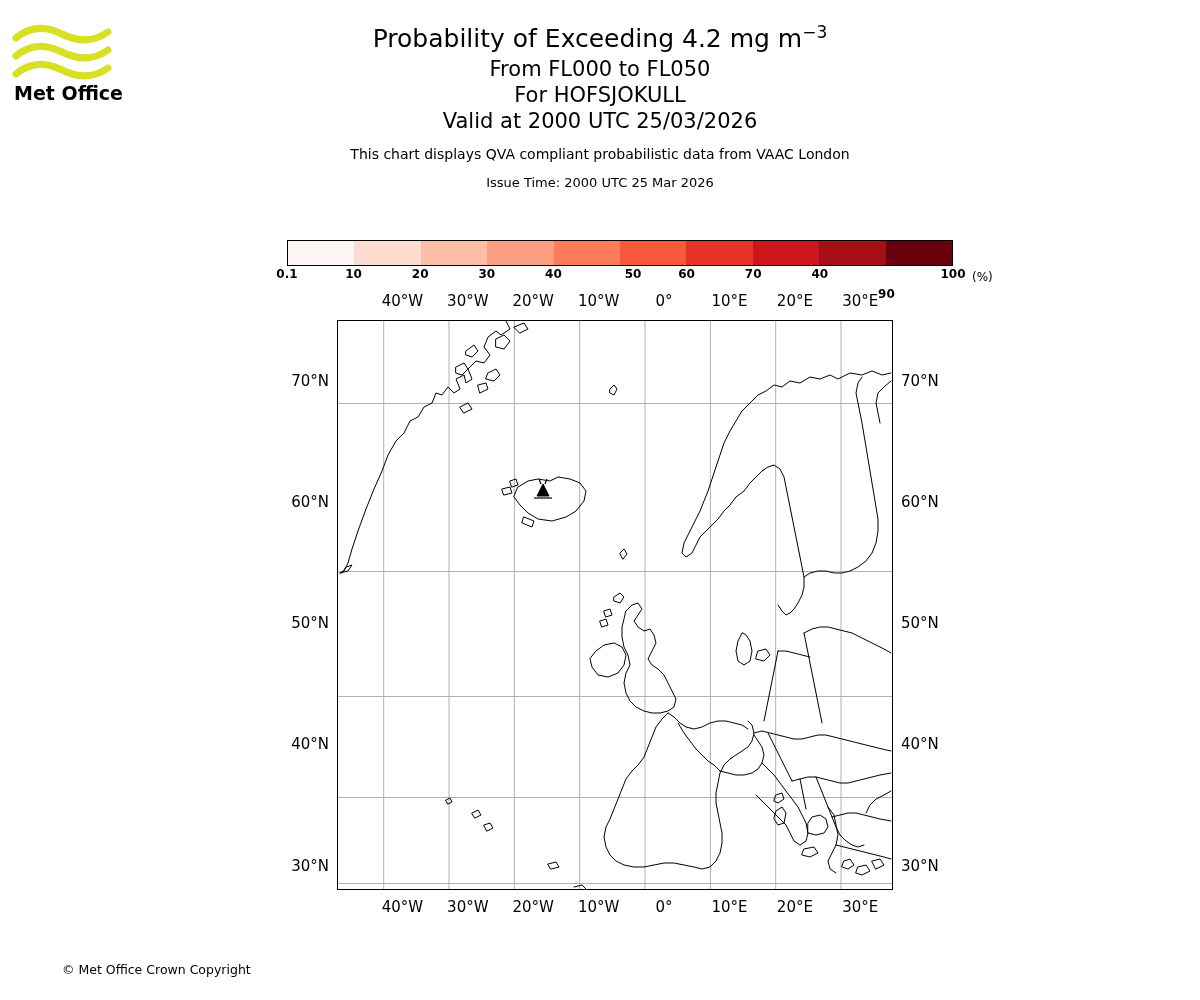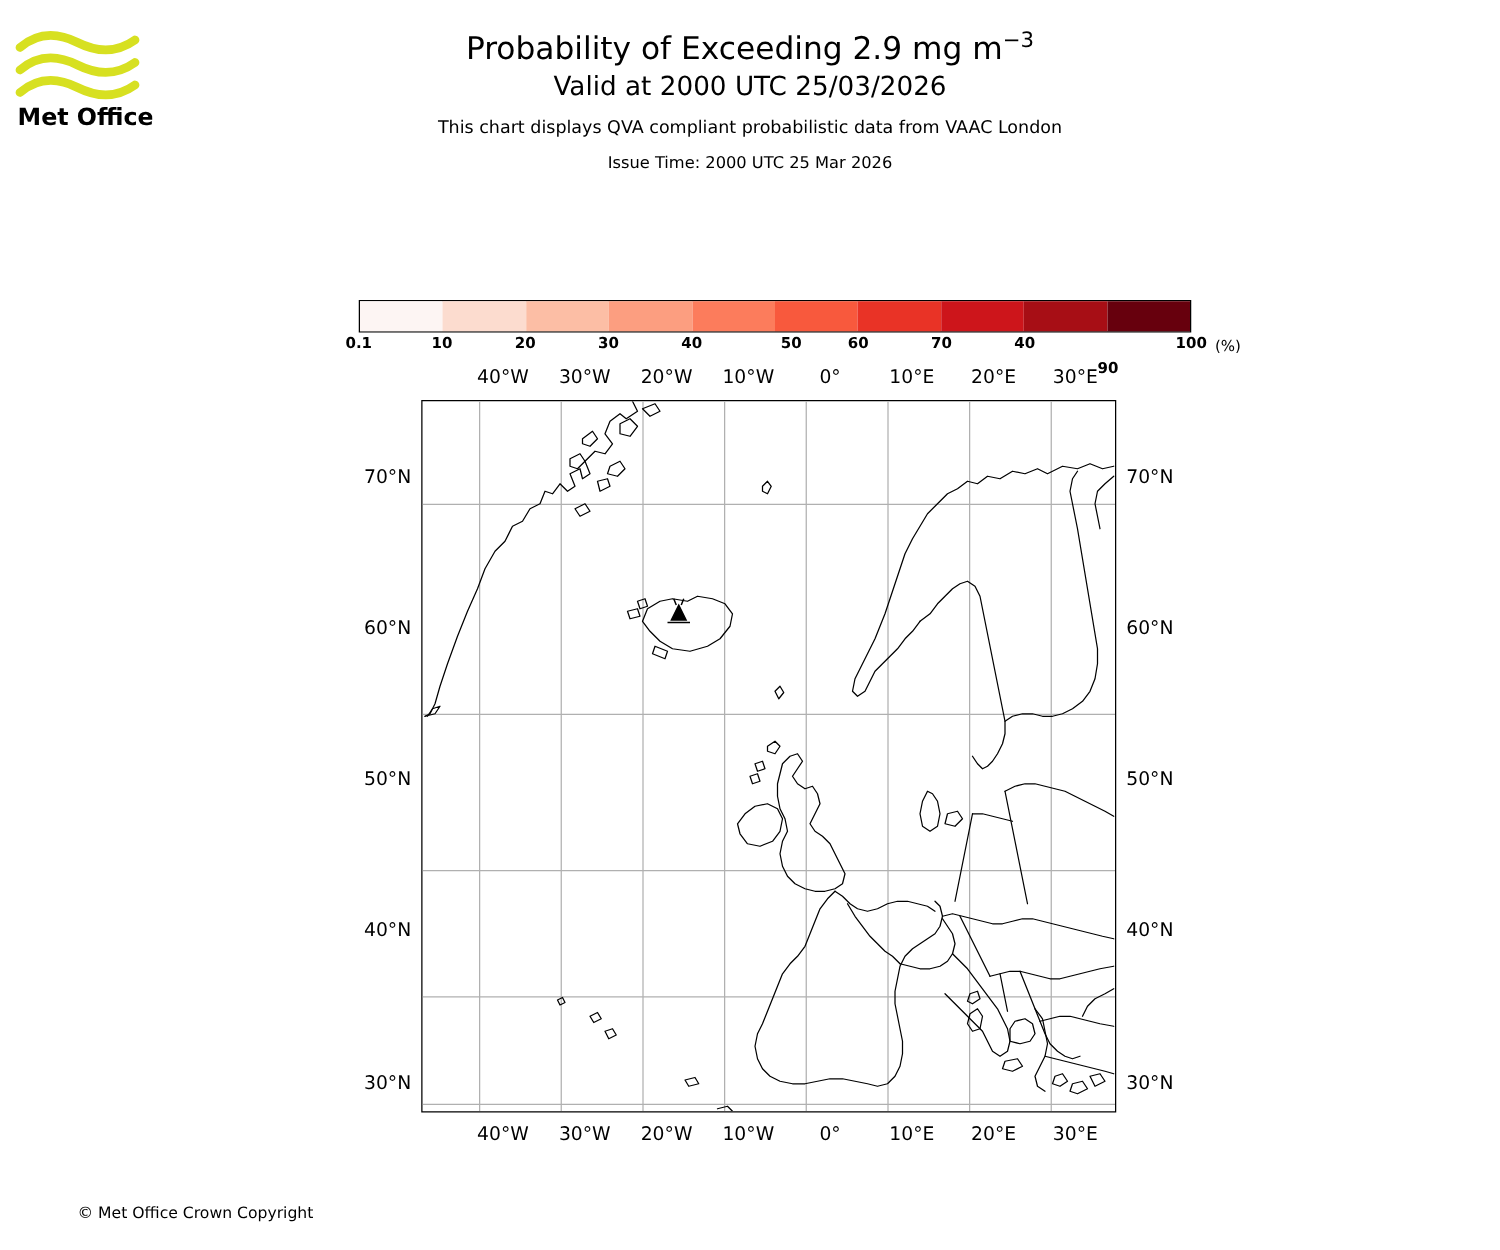--- a/index.html
+++ b/index.html
@@ -159,22 +159,24 @@
       <path d="M4,18 C18,6 34,6 50,14 C66,22 82,22 96,12"></path>
       <path d="M4,36 C18,24 34,24 50,32 C66,40 82,40 96,30"></path>
       <path d="M4,54 C18,42 34,42 50,50 C66,58 82,58 96,48"></path>
     </g>
     <text class="logo-text" x="2" y="80">Met Office</text>
   </svg>
 </div>
 
 <div id="title-block">
   <div class="title-main">
-    <span>Probability of Exceeding 2.9 mg m</span><sup class="exp">−3</sup>
+    <span>Probability of Exceeding 4.2 mg m</span><sup class="exp">−3</sup>
   </div>
+  <div class="title-sub">From FL000 to FL050</div>
+  <div class="title-sub">For HOFSJOKULL</div>
   <div class="title-sub">Valid at 2000 UTC 25/03/2026</div>
   <div class="title-note">This chart displays QVA compliant probabilistic data from VAAC London</div>
   <div class="title-issue">Issue Time: 2000 UTC 25 Mar 2026</div>
 </div>
 
 <div id="colorbar-wrap">
   <div id="colorbar">
       <div class="swatch" style="background: rgb(253, 245, 243);"></div>
       <div class="swatch" style="background: rgb(252, 220, 207);"></div>
       <div class="swatch" style="background: rgb(252, 190, 165);"></div>

